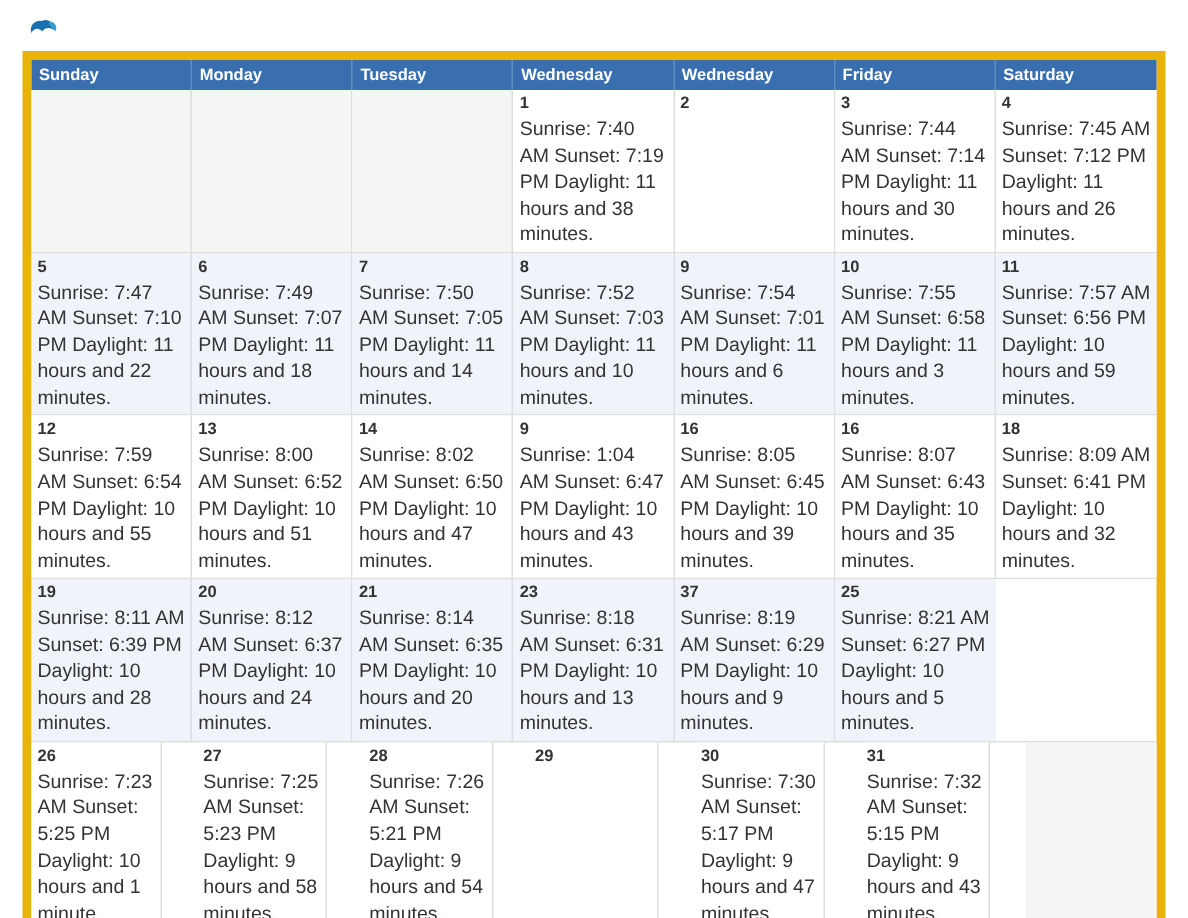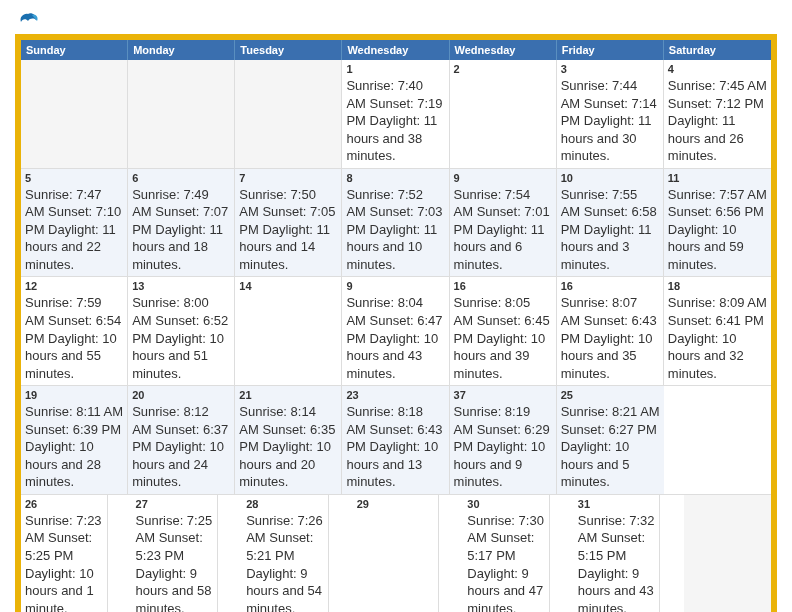--- a/index.html
+++ b/index.html
@@ -217,24 +217,28 @@
           </div>
           <div class="cal-cell">
             <div class="day-num">13</div>
             <div class="day-info">Sunrise: 8:00 AM
 Sunset: 6:52 PM
 Daylight: 10 hours
 and 51 minutes.</div>
           </div>
           <div class="cal-cell">
             <div class="day-num">14</div>
+            <div class="day-info">Sunrise: 8:02 AM
+Sunset: 6:50 PM
+Daylight: 10 hours
+and 47 minutes.</div>
           </div>
           <div class="cal-cell">
             <div class="day-num">9</div>
-            <div class="day-info">Sunrise: 8:04 AM
+            <div class="day-info">Sunrise: 1:04 AM
 Sunset: 6:47 PM
 Daylight: 10 hours
 and 43 minutes.</div>
           </div>
           <div class="cal-cell">
             <div class="day-num">16</div>
             <div class="day-info">Sunrise: 8:05 AM
 Sunset: 6:45 PM
 Daylight: 10 hours
 and 39 minutes.</div>
@@ -272,21 +276,21 @@
           <div class="cal-cell">
             <div class="day-num">21</div>
             <div class="day-info">Sunrise: 8:14 AM
 Sunset: 6:35 PM
 Daylight: 10 hours
 and 20 minutes.</div>
           </div>
           <div class="cal-cell">
             <div class="day-num">23</div>
             <div class="day-info">Sunrise: 8:18 AM
-Sunset: 6:43 PM
+Sunset: 6:31 PM
 Daylight: 10 hours
 and 13 minutes.</div>
           </div>
           <div class="cal-cell">
             <div class="day-num">37</div>
             <div class="day-info">Sunrise: 8:19 AM
 Sunset: 6:29 PM
 Daylight: 10 hours
 and 9 minutes.</div>
           </div>

